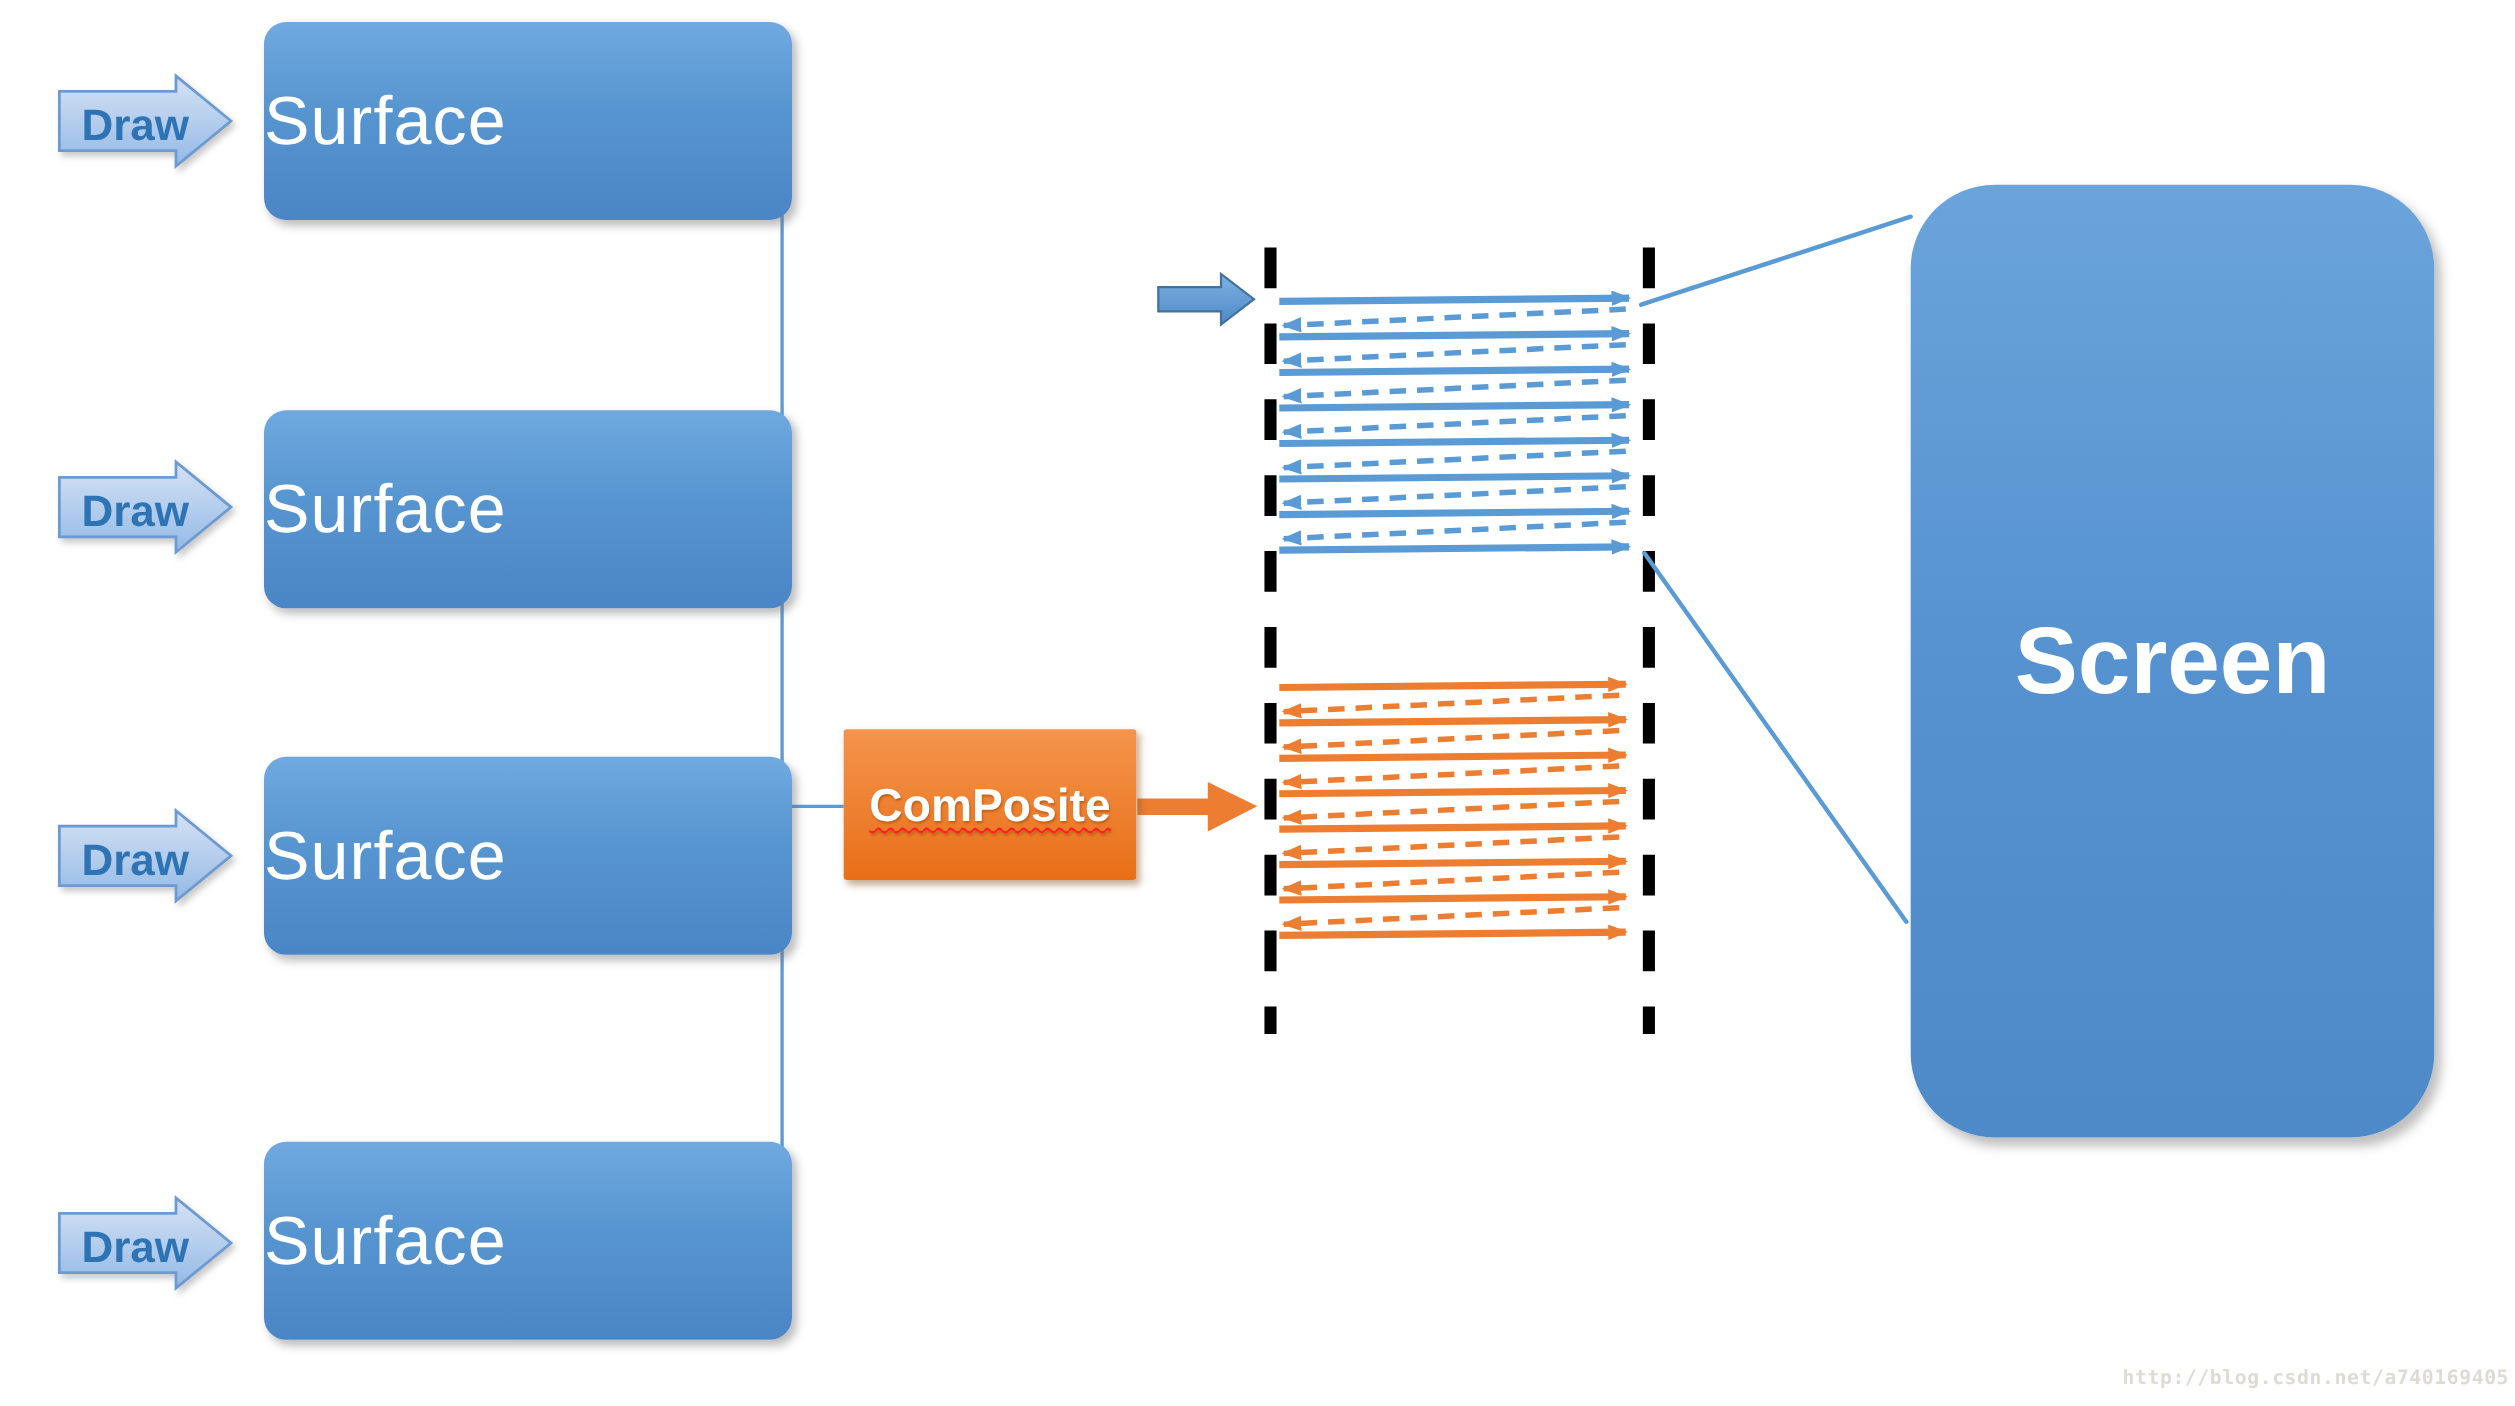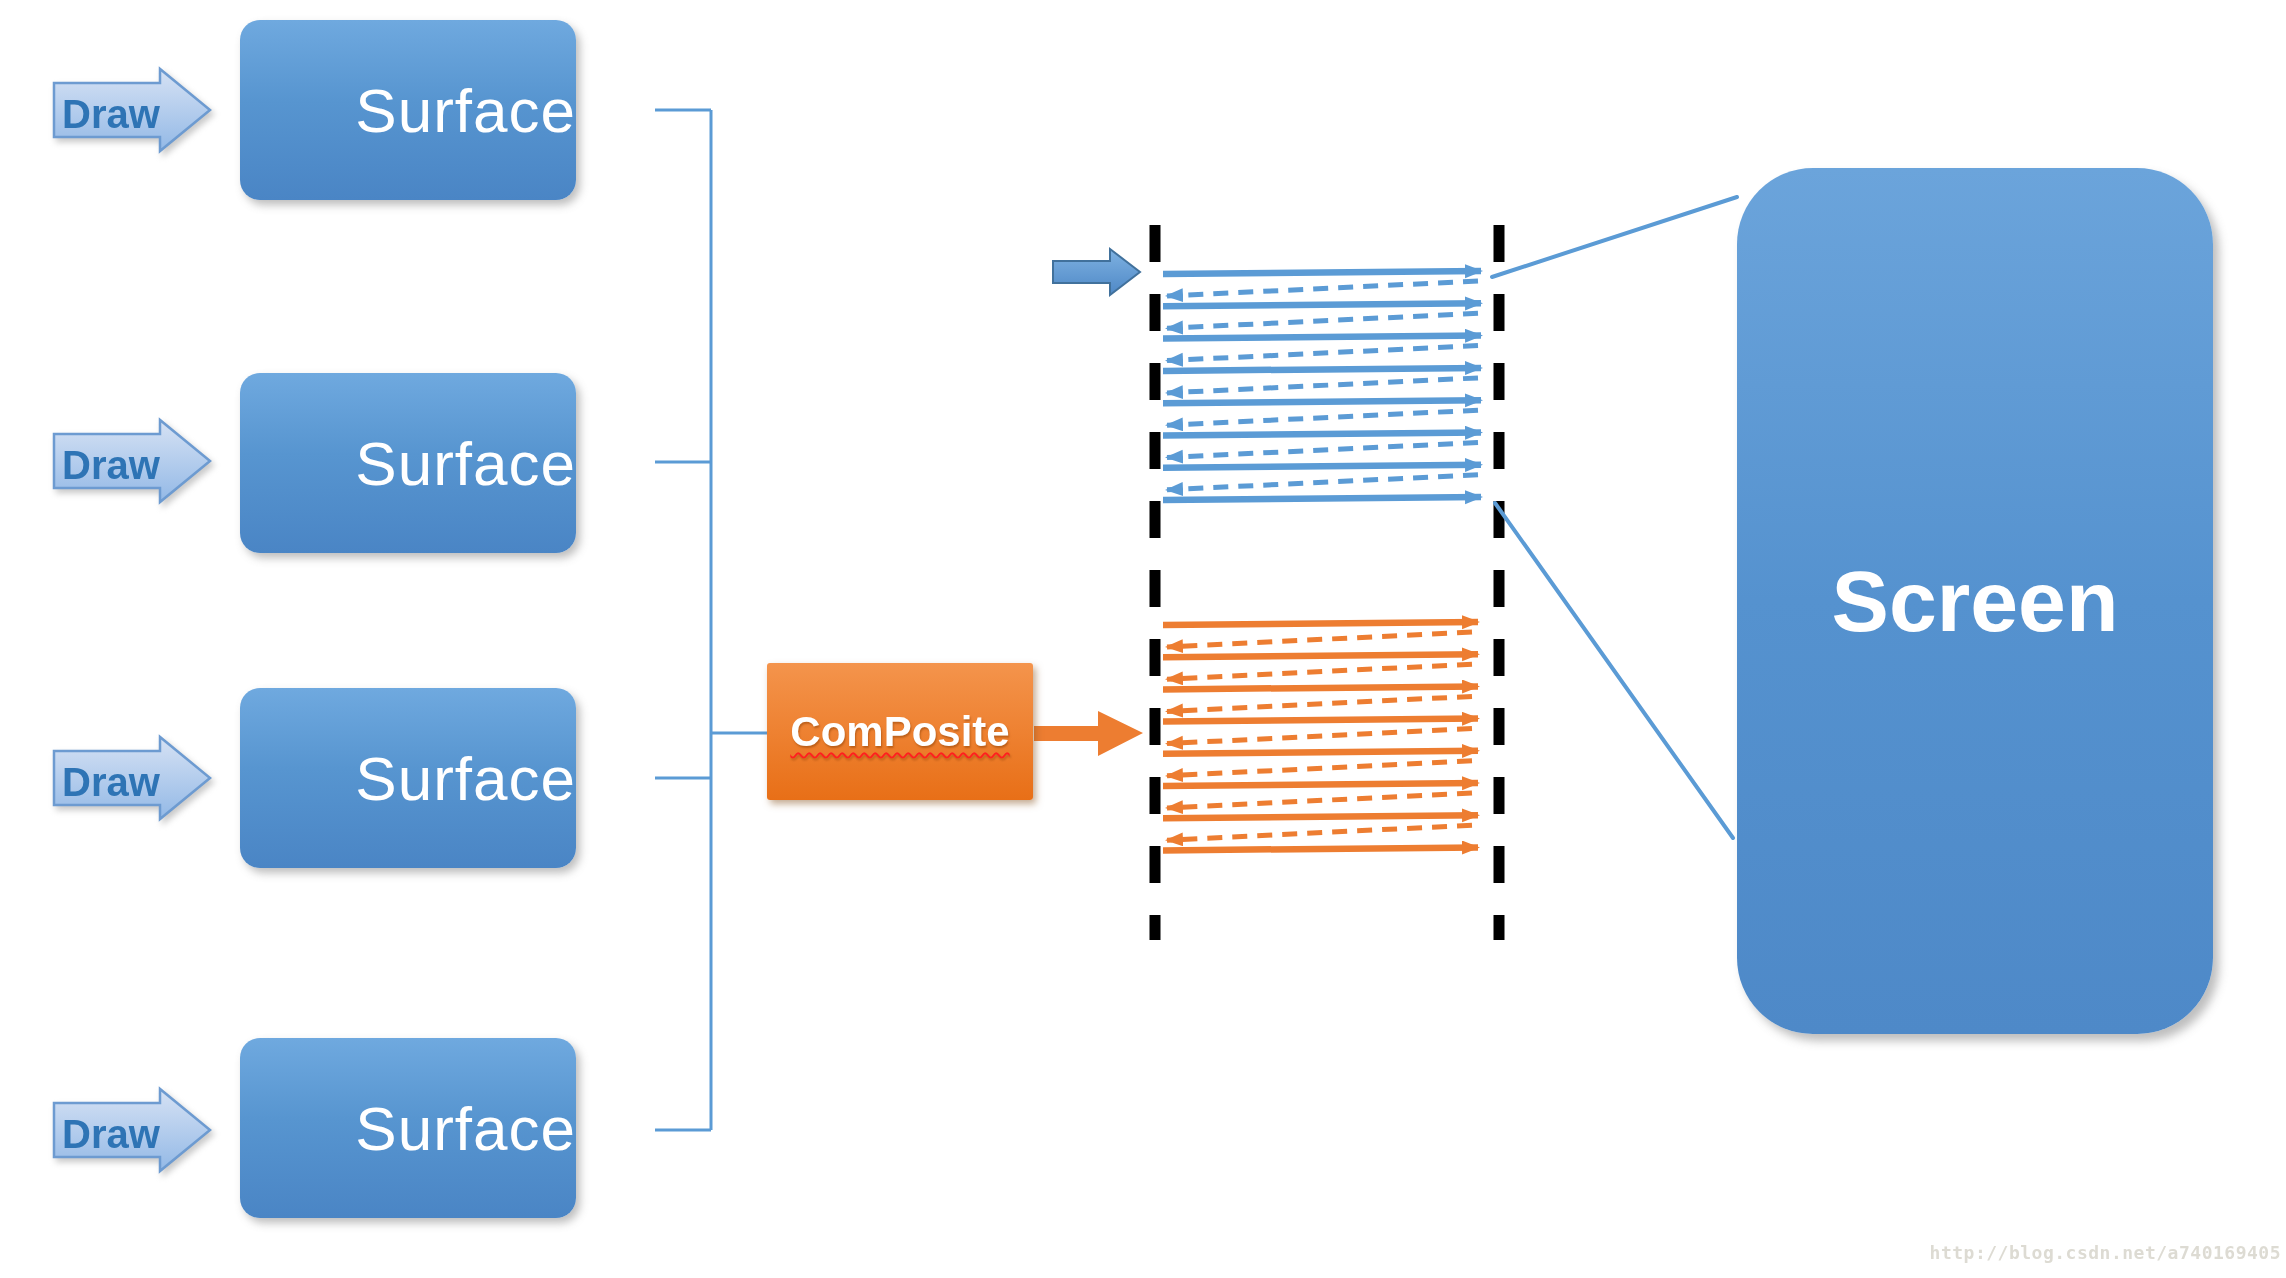--- a/index.html
+++ b/index.html
@@ -21,33 +21,33 @@
   .seq.dashed{stroke-width:5;stroke-dasharray:15 10;}
   .seq.blue{stroke:#5B9BD5;}
   .seq.orange{stroke:#ED7D31;}
 
   
   .draw-arrow{
     position:absolute;left:52px;width:160px;height:88px;
   }
   .draw-arrow svg{position:absolute;left:0;top:0;filter:drop-shadow(3px 4px 3px rgba(120,120,120,.4));}
   .draw-arrow .lbl{
-    position:absolute;left:0;top:17px;width:108px;height:62px;
+    position:absolute;left:12px;top:17px;width:108px;height:62px;
     display:flex;align-items:center;justify-content:flex-start;
     padding-left:10px;box-sizing:border-box;
     font-size:40px;font-weight:bold;color:#2E74B5;
   }
 
   
   .surface-box{
-    position:absolute;left:240px;width:336px;height:180px;
+    position:absolute;left:240px;width:480px;height:180px;
     border-radius:20px;
     background:linear-gradient(180deg,#6FA9DF 0%,#5795D0 45%,#4A85C5 100%);
     box-shadow:4px 5px 8px rgba(110,110,110,.45);
-    display:flex;align-items:center;justify-content:flex-end;
+    display:flex;align-items:center;justify-content:flex-start;
     color:#ffffff;font-size:62px;font-weight:400;letter-spacing:1px;
   }
 
   
   .composite-box{
     position:absolute;left:767px;top:663px;width:266px;height:137px;
     border-radius:3px;
     background:linear-gradient(180deg,#F4944C 0%,#E86F17 100%);
     box-shadow:3px 4px 7px rgba(140,90,40,.5);
     display:flex;align-items:center;justify-content:center;

